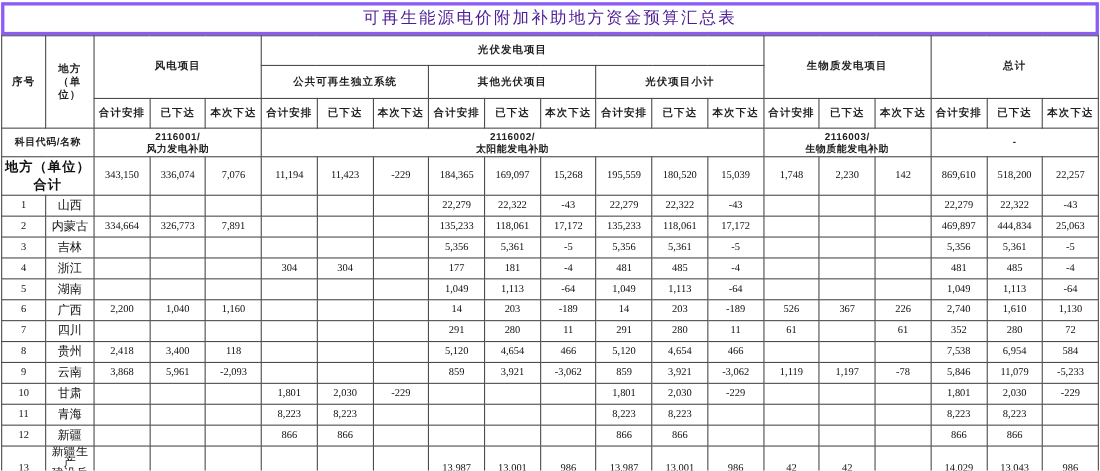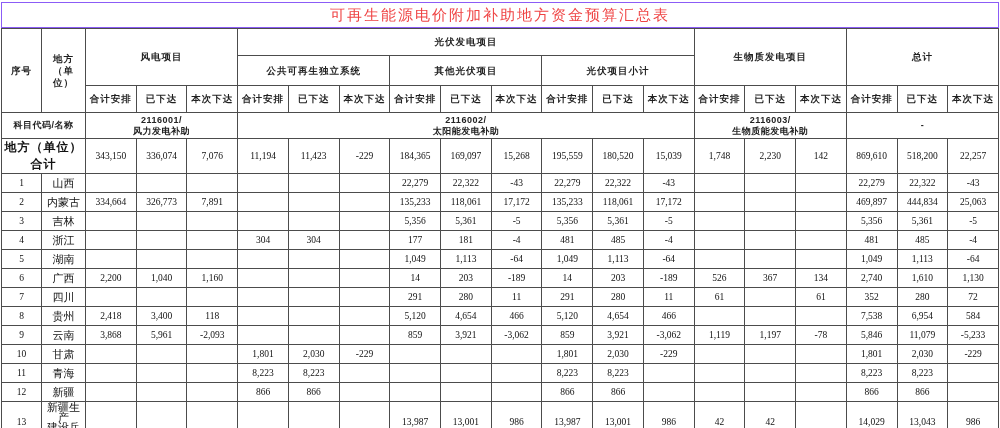--- a/index.html
+++ b/index.html
@@ -1,24 +1,24 @@
 <!DOCTYPE html>
 <html><head>
 <meta charset="utf-8">
 <style>
   html, body { margin: 0; padding: 0; background: #ffffff; }
   .page {
     width: 1000px; height: 428px; background: #ffffff; overflow: hidden;
     position: relative; font-family: "Liberation Sans", sans-serif; color: #1f1f1f;
   }
   .title-box {
-    margin: 2px 1px 0 1px; border: 1px solid #8b5cf6;
+    margin: 2px 1px 0 1px; border: 3px solid #8b5cf6;
     height: 24px; line-height: 24px; text-align: center;
     font-family: "Liberation Serif", "DejaVu Serif", serif;
-    font-size: 15px; letter-spacing: 2px; color: #ef4444;
+    font-size: 15px; letter-spacing: 2px; color: #4c1d95;
   }
   .unit-row {
     height: 12px; line-height: 12px; text-align: right; padding: 0 3px 0 0;
     font-size: 9.5px; color: #222222;
   }
   table.budget {
     border-collapse: collapse; table-layout: fixed;
     width: 998px; margin-left: 1px; background: #ffffff;
   }
   table.budget th, table.budget td {
@@ -250,21 +250,21 @@
           <td></td>
           <td></td>
           <td>14</td>
           <td>203</td>
           <td>-189</td>
           <td>14</td>
           <td>203</td>
           <td>-189</td>
           <td>526</td>
           <td>367</td>
-          <td>134</td>
+          <td>226</td>
           <td>2,740</td>
           <td>1,610</td>
           <td>1,130</td>
         </tr>
         <tr class="data-row">
           <td>7</td>
           <td class="region">四川</td>
           <td></td>
           <td></td>
           <td></td>

